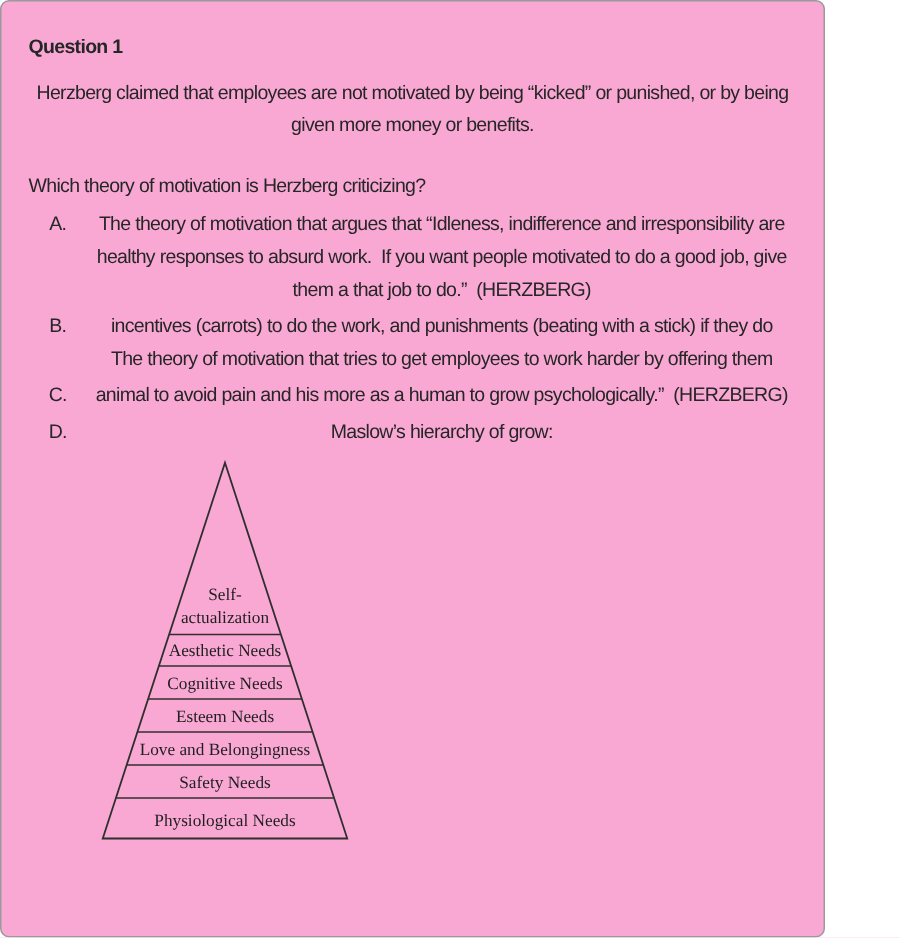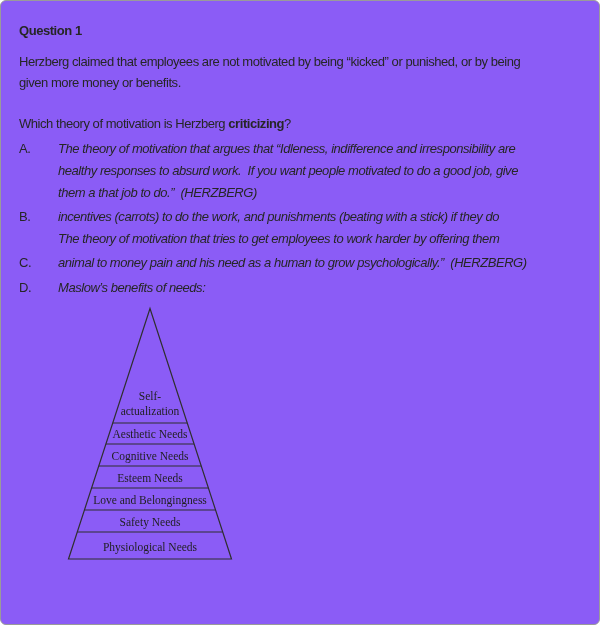--- a/index.html
+++ b/index.html
@@ -3,42 +3,42 @@
 <meta charset="utf-8">
 <style>
   :root{
     --border-color:#9a9a9a;
     --text-color:#262626;
     --line-color:#2f2f2f;
   }
   html,body{margin:0;padding:0;background:#fff;}
   .page{
     position:relative;
-    width:600px;height:625px;
+    width:550px;height:625px;
     box-sizing:border-box;
     border:1px solid var(--border-color);
     border-radius:6px;
-    background:#8b5cf6;
+    background:#f9a8d4;
     padding:19px 18px 0 18px;
     overflow:hidden;
     font-family:"Liberation Sans",sans-serif;
     font-size:13px;
     letter-spacing:-0.45px;
     color:var(--text-color);
   }
-  .line{white-space:pre;line-height:21.6px;}
+  .line{white-space:pre;line-height:21.6px;text-align:center;}
   h1.title{
     font-size:13px;font-weight:bold;margin:0 0 9px 0;line-height:21.6px;
   }
   .intro{margin:0 0 19px 0;}
   .question{margin:0 0 4px 0;line-height:21.6px;white-space:pre;}
-  .question b{font-weight:bold;}
+  .question b{font-weight:normal;}
   .option{display:flex;margin:0 0 3px 0;}
   .option .letter{flex:0 0 39px;}
-  .optbody{flex:1 1 auto;font-style:italic;}
+  .optbody{flex:1 1 auto;}
   .pyramid-wrap{margin:2px 0 0 31px;width:200px;height:262px;}
   .pyramid-wrap svg{display:block;}
   .pyr-label{
     font-family:"Liberation Serif",serif;
     font-size:11.5px;
     fill:#1f1f1f;
     letter-spacing:0;
   }
 </style>
 </head>
@@ -66,27 +66,27 @@
       <div class="option">
         <div class="letter line">B.</div>
         <div class="optbody">
           <div class="line">incentives (carrots) to do the work, and punishments (beating with a stick) if they do</div>
           <div class="line">The theory of motivation that tries to get employees to work harder by offering them</div>
         </div>
       </div>
       <div class="option">
         <div class="letter line">C.</div>
         <div class="optbody">
-          <div class="line">animal to money pain and his need as a human to grow psychologically.”  (HERZBERG)</div>
+          <div class="line">animal to avoid pain and his more as a human to grow psychologically.”  (HERZBERG)</div>
         </div>
       </div>
       <div class="option">
         <div class="letter line">D.</div>
         <div class="optbody">
-          <div class="line">Maslow’s benefits of needs:</div>
+          <div class="line">Maslow’s hierarchy of grow:</div>
         </div>
       </div>
     </div>
 
   <div class="pyramid-wrap">
     <svg width="200" height="262" viewBox="0 0 200 262">
         <polygon points="100,6.5 181.5,257 18.5,257" fill="none" stroke="#2f2f2f" stroke-width="1.2"></polygon>
         <line x1="62.74750499001996" y1="121" x2="137.25249500998004" y2="121" stroke="#2f2f2f" stroke-width="1.1"></line>
         <line x1="55.91516966067864" y1="142" x2="144.08483033932134" y2="142" stroke="#2f2f2f" stroke-width="1.1"></line>
         <line x1="48.75748502994012" y1="164" x2="151.2425149700599" y2="164" stroke="#2f2f2f" stroke-width="1.1"></line>

